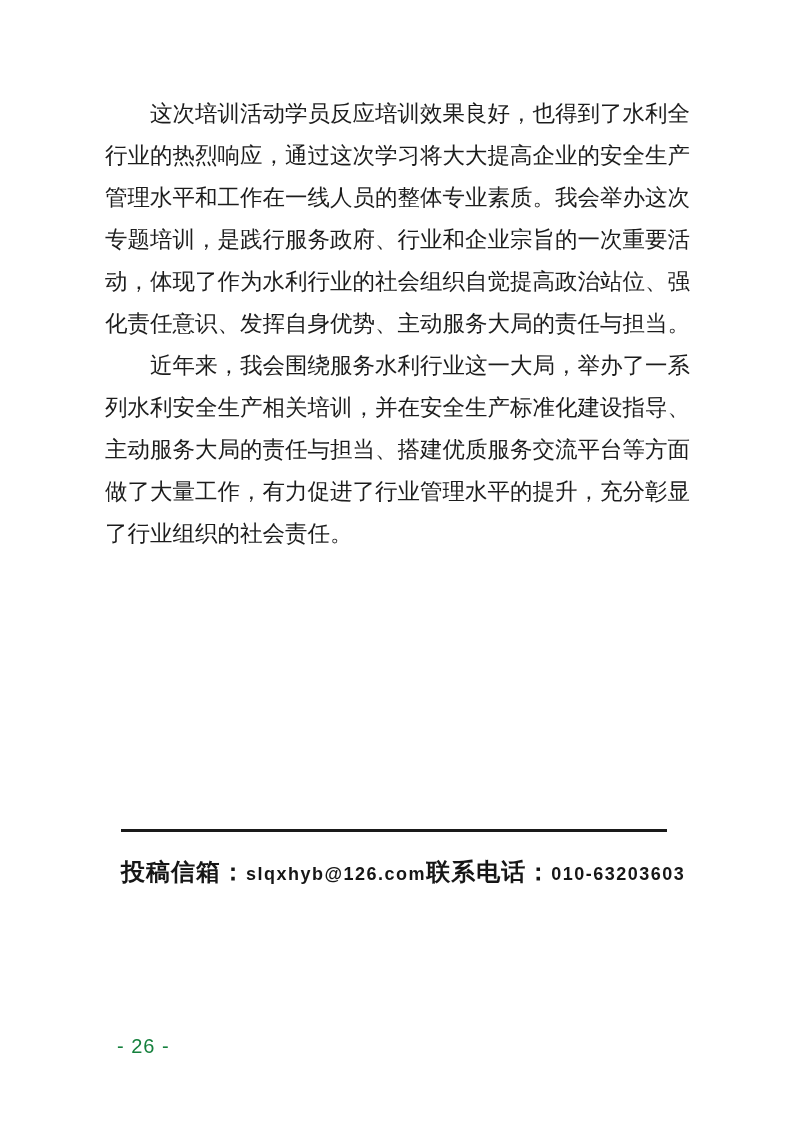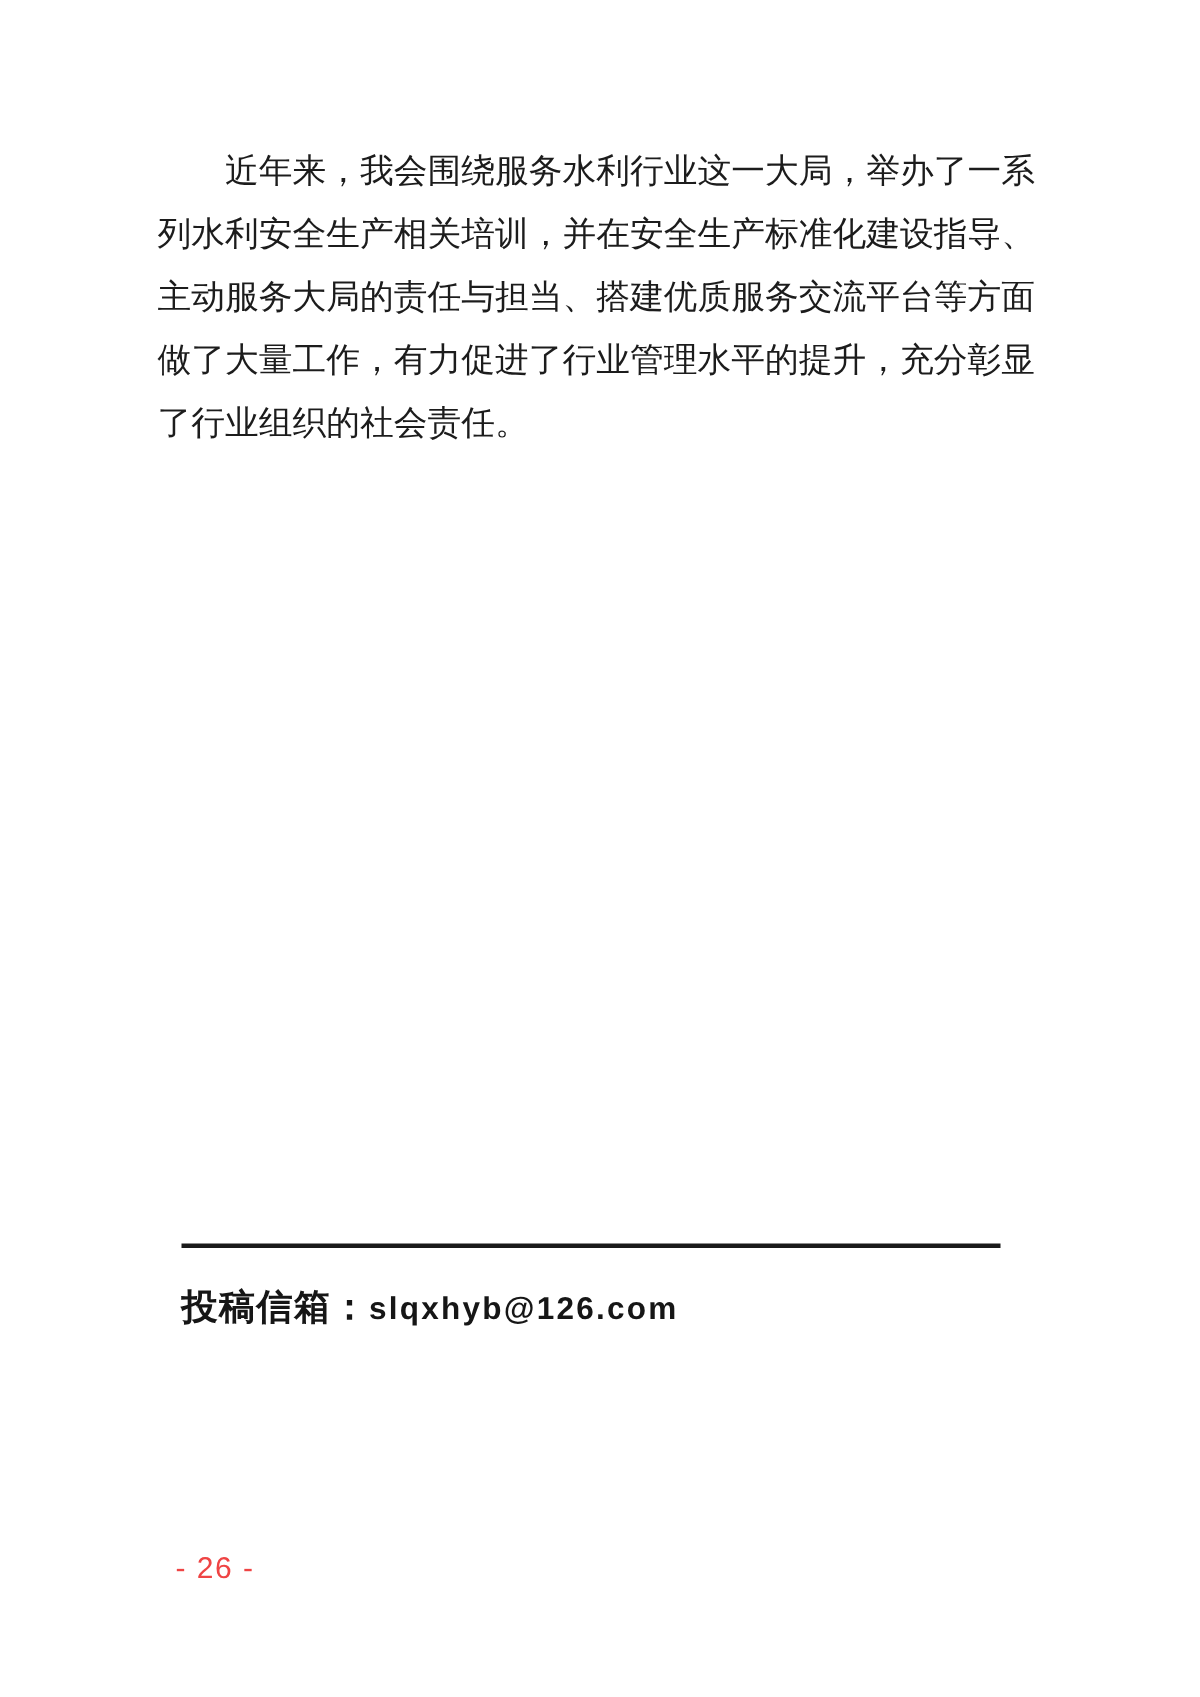--- a/index.html
+++ b/index.html
@@ -52,47 +52,51 @@
     line-height: 36px;
     white-space: nowrap;
     color: #161616;
   }
   .footer .label {
     font-family: Liberation Serif, serif;
     letter-spacing: 1px;
   }
   .footer .latin {
     font-family: "Liberation Sans", sans-serif;
-    font-size: 21px;
+    font-size: 18px;
     letter-spacing: 1.5px;
   }
   
   .page-number {
     position: absolute;
     left: 117px;
     top: 1034px;
     font-family: "Liberation Sans", sans-serif;
     font-size: 20px;
     line-height: 24px;
-    color: #ef4444;
+    color: #15803d;
     letter-spacing: 1px;
   }
 </style>
 </head>
 <body>
 
 <div class="page">
 
   <div class="body-text">
+    <p>这次培训活动学员反应培训效果良好，也得到了水利全行业的热烈响应，通过这次学习将大大提高企业的安全生产管理水平和工作在一线人员的整体专业素质。我会举办这次专题培训，是践行服务政府、行业和企业宗旨的一次重要活动，体现了作为水利行业的社会组织自觉提高政治站位、强化责任意识、发挥自身优势、主动服务大局的责任与担当。</p>
     <p>近年来，我会围绕服务水利行业这一大局，举办了一系列水利安全生产相关培训，并在安全生产标准化建设指导、主动服务大局的责任与担当、搭建优质服务交流平台等方面做了大量工作，有力促进了行业管理水平的提升，充分彰显了行业组织的社会责任。</p>
   </div>
 
   <div class="footer-rule"></div>
 
   <div class="footer">
     <span>
       <span class="label">投稿信箱：</span><span class="latin">slqxhyb@126.com</span>
     </span>
+    <span>
+      <span class="label">联系电话：</span><span class="latin">010-63203603</span>
+    </span>
   </div>
 
   <div class="page-number">- 26 -</div>
 
 </div>
 
 </body></html>

